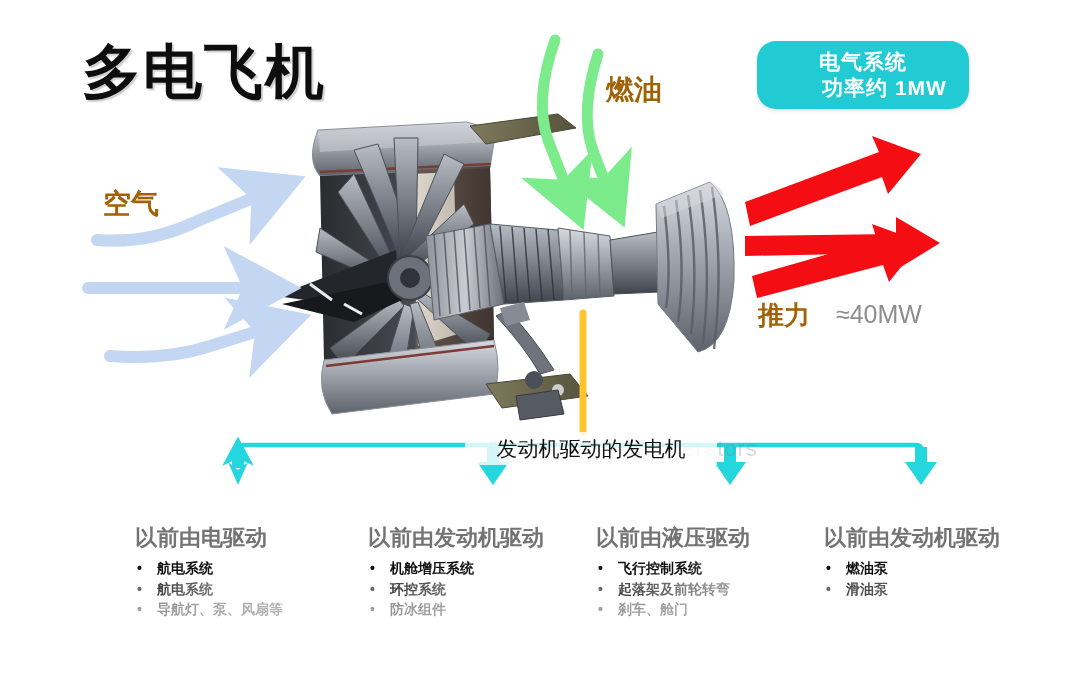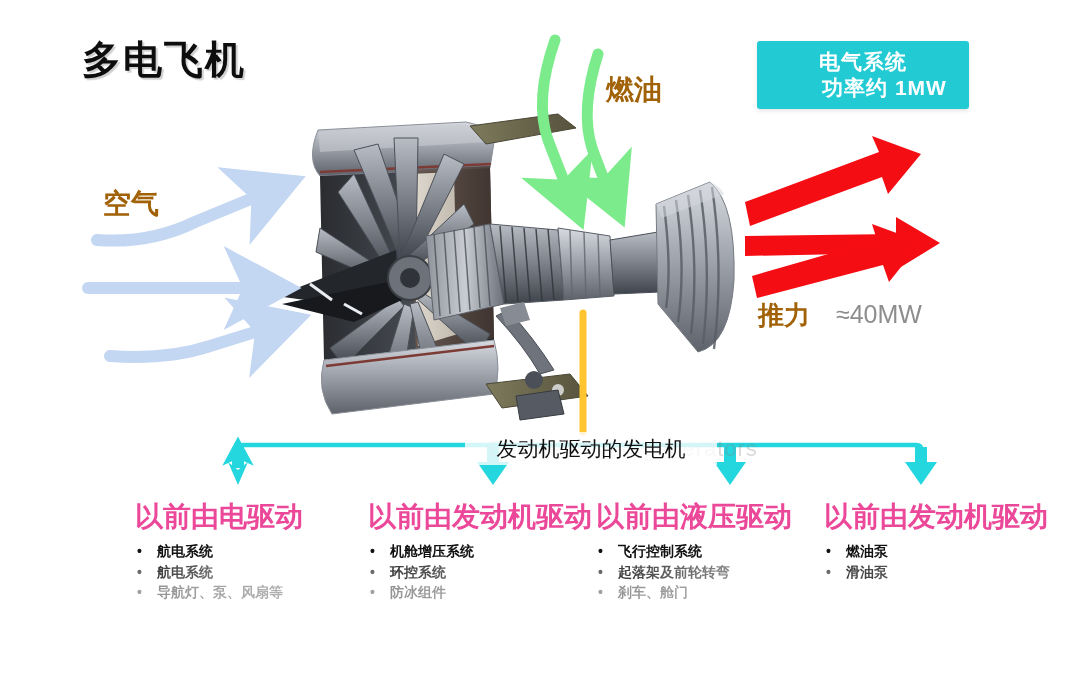--- a/index.html
+++ b/index.html
@@ -17,36 +17,36 @@
     height: 690px;
     background: #ffffff;
     overflow: hidden;
   }
 
   
   .title {
     position: absolute;
     left: 82px;
     top: 33px;
-    font-size: 39px;
+    font-size: 59px;
     font-weight: 700;
     letter-spacing: 2px;
     color: #0d0d0d;
     text-shadow: 2px 2px 1px rgba(120,120,120,.35);
     white-space: nowrap;
   }
 
   
   .badge {
     position: absolute;
     left: 757px;
     top: 41px;
     width: 212px;
     height: 68px;
-    border-radius: 3px;
+    border-radius: 19px;
     background: #22cbd3;
     box-shadow: 0 2px 4px rgba(0,0,0,.10);
     display: flex;
     flex-direction: column;
     align-items: center;
     justify-content: center;
     color: #ffffff;
     line-height: 1.22;
   }
   .badge .l1 { font-size: 21px; font-weight: 700; letter-spacing: 1px; }
@@ -114,25 +114,26 @@
   
   .cols {
     position: absolute;
     left: 0;
     top: 498px;
     width: 1080px;
     height: 150px;
   }
   .col { position: absolute; top: 0; }
   .col-head {
-    font-size: 28px;
+    font-size: 22px;
     font-weight: 700;
-    color: #ec4899;
+    color: #737373;
     white-space: nowrap;
     margin-bottom: 5px;
+    margin-top: 25px;
   }
   .bullets { list-style: none; margin: 0; padding: 0; }
   .bullets li {
     font-size: 14px;
     font-weight: 700;
     white-space: nowrap;
     line-height: 1.48;
     padding-left: 22px;
     position: relative;
   }

